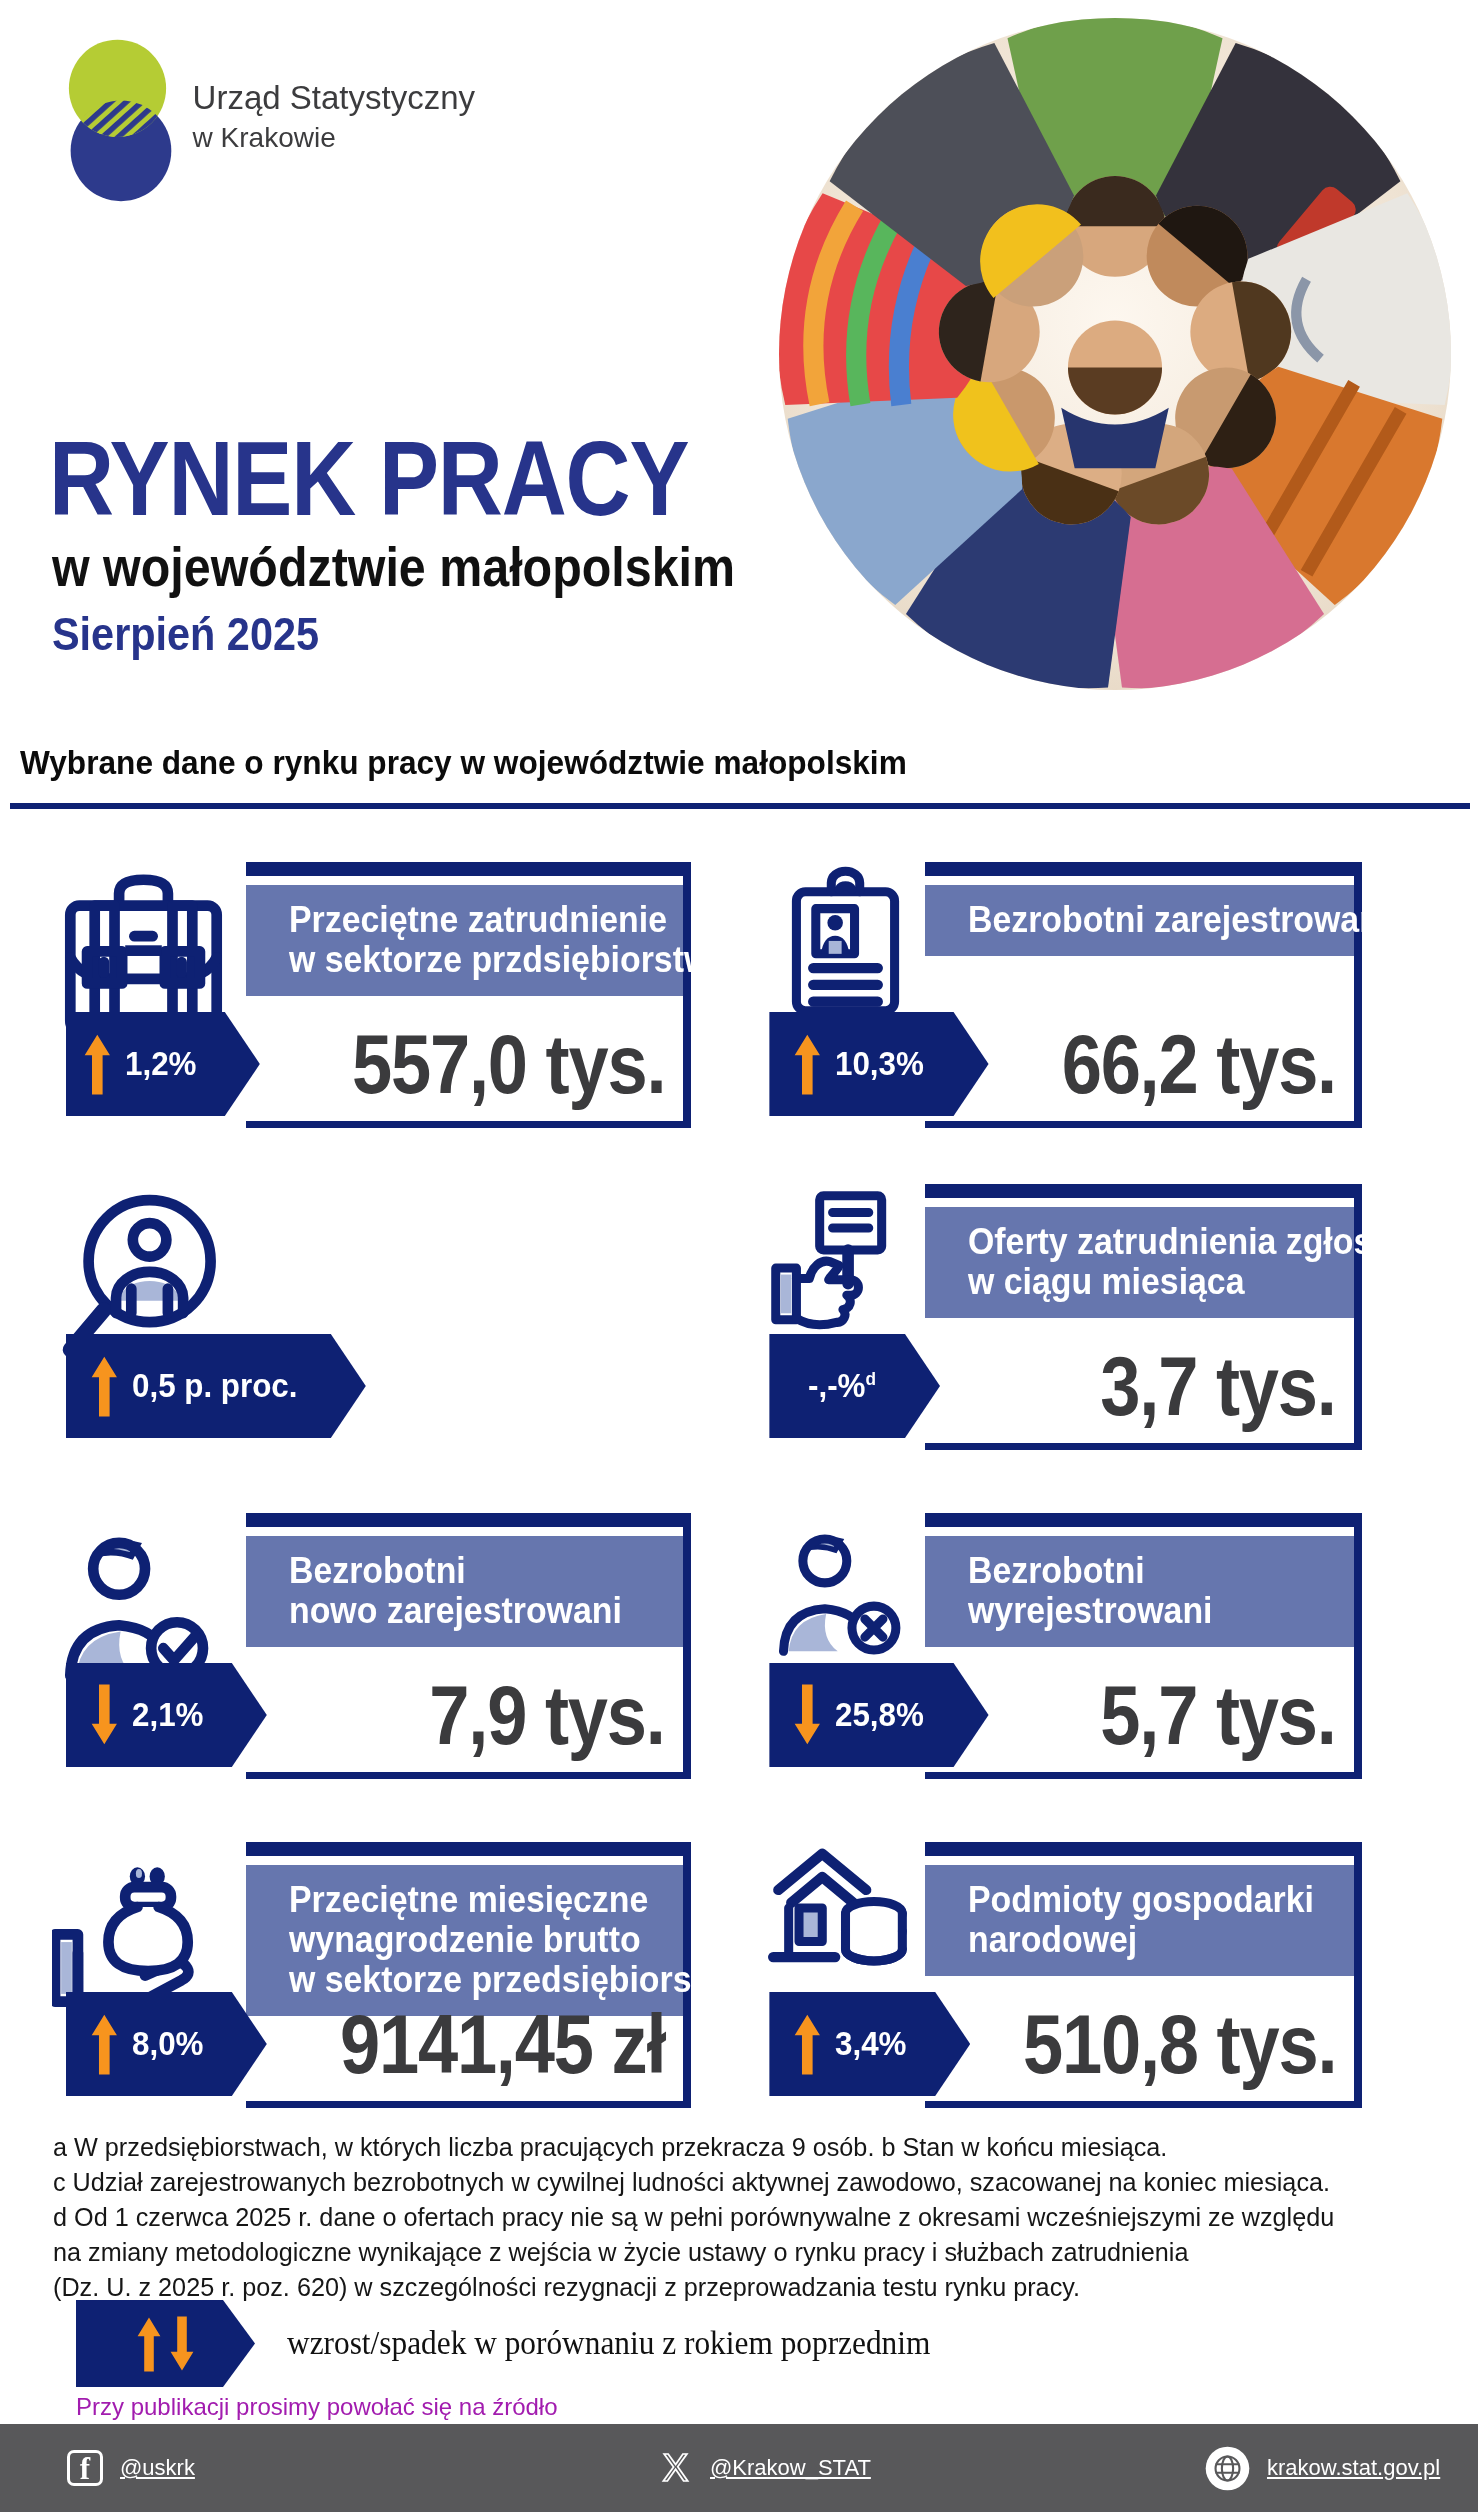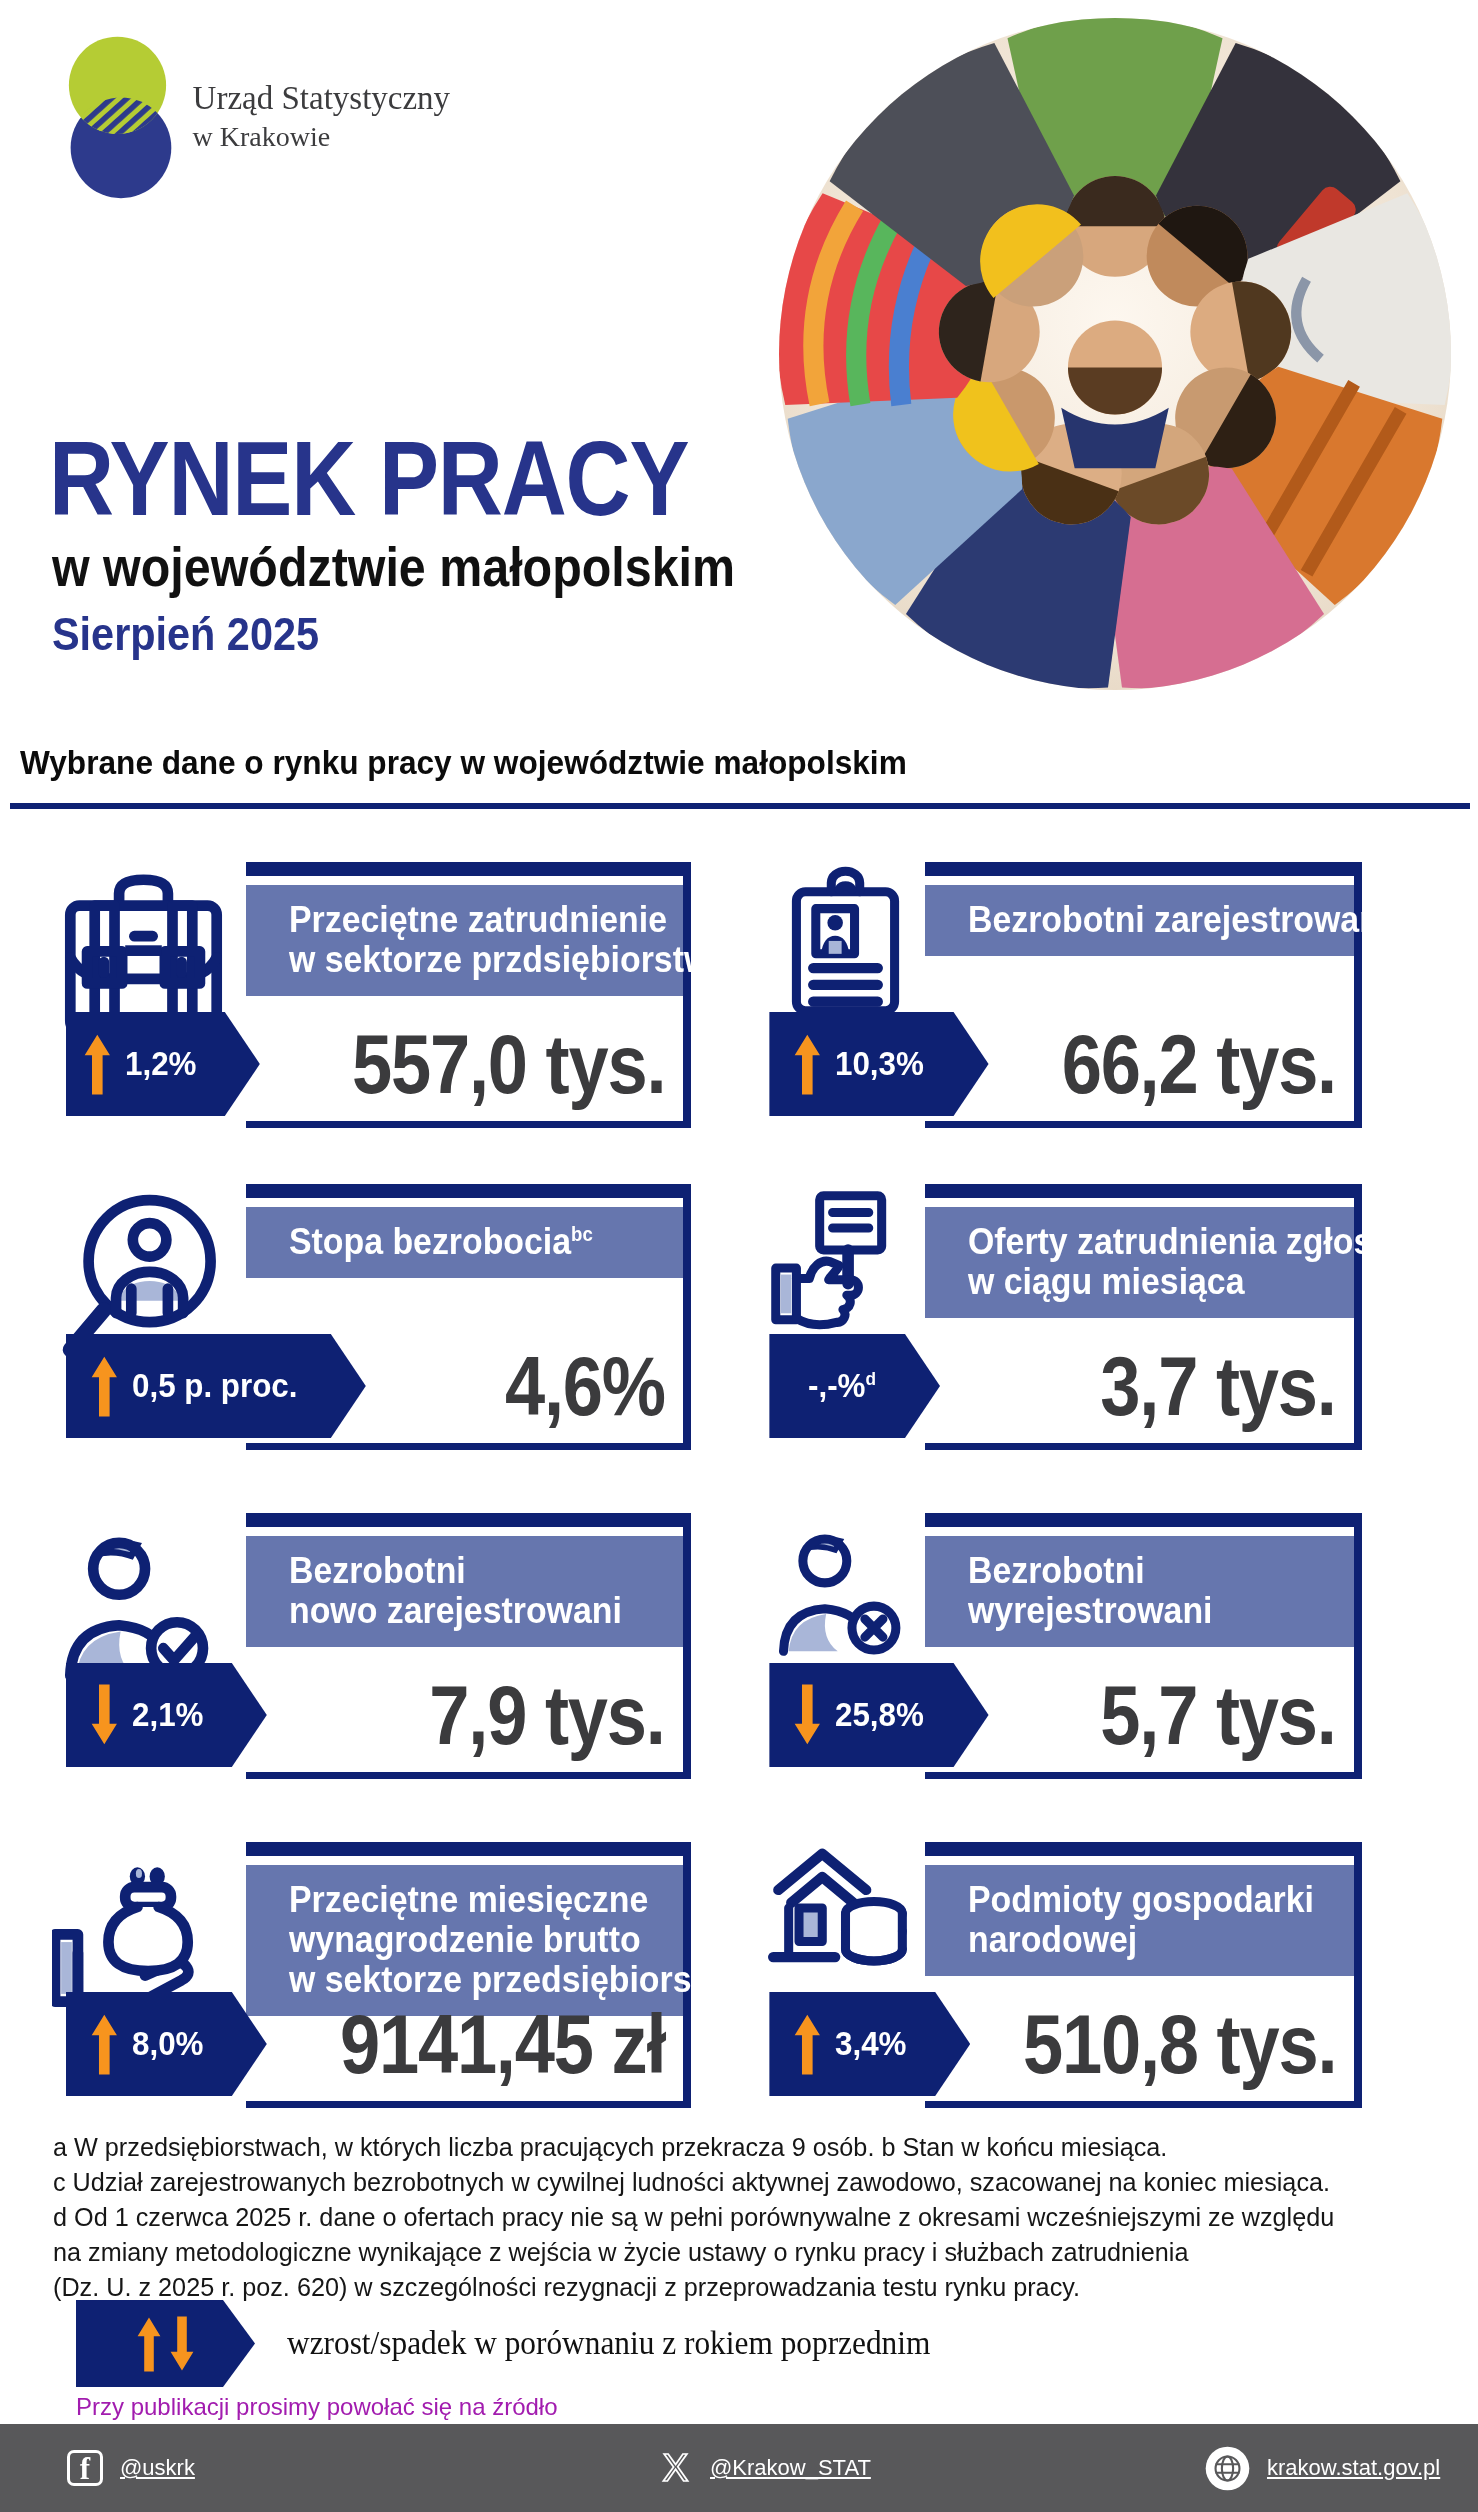--- a/index.html
+++ b/index.html
@@ -1,21 +1,21 @@
 <!DOCTYPE html>
 <html style="--navy: #0e2173; --title-blue: #27348b; --banner-blue: #6676ae; --orange: #f7941e; --value-gray: #3b3b3d; --footer-gray: #58585a; --icon-light: #a9b6d8;font-size:11.2px"><head>
 <meta charset="utf-8">
 <style>
   html,body{margin:0;padding:0;background:#fff;}
   .page{position:relative;width:1479px;height:2512px;background:#fff;overflow:hidden;
         font-family:"Liberation Sans",sans-serif;}
   .abs{position:absolute;}
 
   
-  .logo-wrap{left:55px;top:36px;width:448px;height:168px;display:flex;align-items:center;gap:12.6px;font-family:Liberation Serif, serif;}
+  .logo-wrap{left:55px;top:36px;width:448px;height:168px;display:flex;gap:12.6px;}
   .logo-text{display:flex;flex-direction:column;justify-content:center;margin-top:-7px;}
   .logo-line1{font-size:33px;color:#3c3c3e;letter-spacing:0px;}
   .logo-line2{font-size:28px;color:#3c3c3e;margin-top:4.2px;}
   .team-photo{left:779px;top:18px;width:672px;height:672px;}
 
   .title{left:49px;top:418px;font-size:106px;font-weight:bold;color:var(--title-blue);
          transform:scaleX(.85);transform-origin:0 0;white-space:nowrap;letter-spacing:-1.4px;}
   .subtitle{left:52px;top:535px;font-size:55px;font-weight:bold;color:#111;
          transform:scaleX(.88);transform-origin:0 0;white-space:nowrap;}
   .period{left:52px;top:607px;font-size:46px;font-weight:bold;color:var(--title-blue);
@@ -255,27 +255,20 @@
     <div class="icon-box" style="left: 0px; width: 183px;">
           <svg viewBox="0 0 120 120">
     <circle class="st" cx="64" cy="48" r="40"></circle>
     <path class="stthick" d="M34 80 L12 106"></path>
     <circle class="st" cx="64" cy="34" r="11"></circle>
     <path class="flight" d="M45 70 a20 13 0 0 1 38 0 v4 h-38 Z"></path>
     <path class="st" d="M42 82 v-10 a22 17 0 0 1 44 0 v10"></path>
     <path class="st" d="M52 66 v16 M76 66 v16"></path>
   </svg>
         </div>
-    <div class="frame" style="left: 194px; width: 445px;">
-      <div class="topbar"></div>
-      <div class="banner">
-            <div class="banner-line">Stopa bezrobocia<sup>bc</sup></div>
-          </div>
-      <div class="stat-value">4,6%</div>
-    </div>
     <div class="badge" style="left: 14px;">
       <span class="arrow badge-arrow">
             <svg viewBox="0 0 40 92">
               <path d="M20 2 L39 33 H28 V92 H12 V33 H1 Z" fill="currentColor"></path>
             </svg>
           </span>
       <span class="badge-label">0,5 p. proc.</span>
     </div>
   </div>
       <div class="card-group" style="left: 768px; top: 1184px;">

